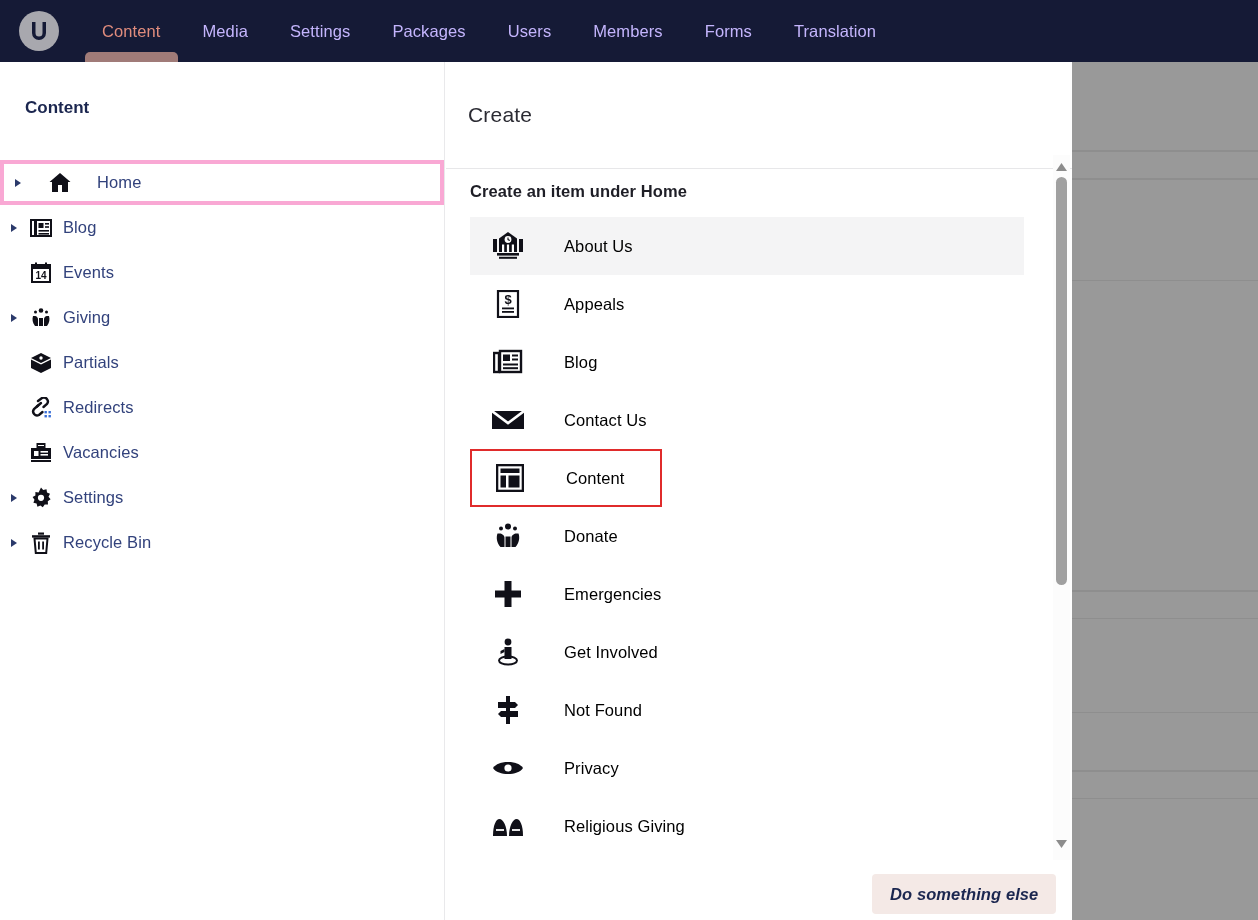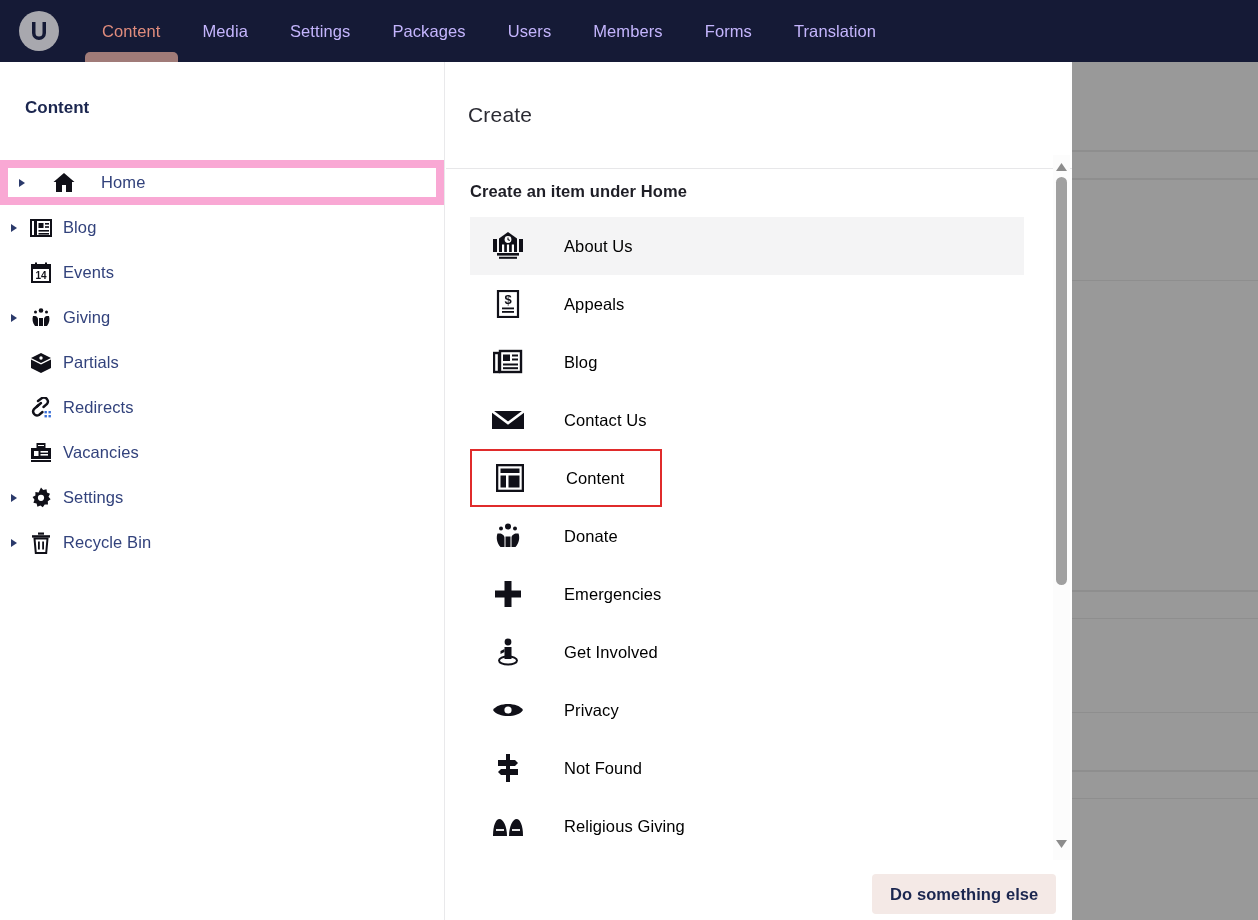--- a/index.html
+++ b/index.html
@@ -69,21 +69,21 @@
     padding: 36px 0 0 25px;
   }
   #tree { margin-top: 42px; }
   .tree-row {
     position: relative;
     height: 45px;
     display: flex; align-items: center;
     cursor: pointer;
   }
   .tree-row.focused {
-    border: 8px solid #f9a8d4;
+    border: 4px solid #f9a8d4;
     gap: 15px;
   }
   .caret {
     width: 20px; margin-left: 4px;
     display: flex; align-items: center; justify-content: center;
     flex: 0 0 auto;
   }
   .caret svg { display: block; }
   .tree-icon {
     width: 34px; height: 30px;
@@ -178,20 +178,21 @@
     padding: 0 18px;
     display: flex; align-items: center; justify-content: center;
     background: #f4e9e6;
     border: none; border-radius: 4px;
     font-family: "Liberation Sans", sans-serif;
     font-size: 16.5px; font-weight: bold;
     color: #1b264f;
     cursor: pointer;
     letter-spacing: .1px;
     white-space: nowrap;
+    font-style: italic;
   }
 </style>
 </head>
 <body>
 
 <div id="topnav">
   <div id="logo">
     <svg width="22" height="24" viewBox="0 0 22 24">
       <path d="M4 3 L4 14 A7 7 0 0 0 18 14 L18 3 L14.5 3 L14.5 14 A3.5 3.5 0 0 1 7.5 14 L7.5 3 Z" fill="#151a36"></path>
     </svg>
@@ -496,37 +497,37 @@
             <path d="M9.5 9 L16.5 9 L16.5 21 L9.5 21 Z" fill="#101018"></path>
             <path d="M5.5 13 L9.5 11 L9.5 14 L5.5 16 Z" fill="#101018"></path>
             <ellipse cx="13" cy="22.5" rx="9" ry="4" fill="none" stroke="#101018" stroke-width="2"></ellipse>
           </svg>
         </span>
         <span class="create-label">Get Involved</span>
       </div>
 
       <div class="create-row">
         <span class="create-icon">
-          <svg width="32" height="20" viewBox="0 0 32 20">
-            <path d="M1 10 C6 2 26 2 31 10 C26 18 6 18 1 10 Z" fill="#101018"></path>
-            <circle cx="16" cy="10" r="3.6" fill="#ffffff"></circle>
-          </svg>
-        </span>
-        <span class="create-label">Privacy</span>
-      </div>
-
-      <div class="create-row">
-        <span class="create-icon">
           <svg width="26" height="28" viewBox="0 0 26 28">
             <rect x="11" y="0" width="4" height="28" fill="#101018"></rect>
             <path d="M3 6 L20 6 L23 9 L20 12 L3 12 Z" fill="#101018"></path>
             <path d="M23 15 L6 15 L3 18 L6 21 L23 21 Z" fill="#101018"></path>
           </svg>
         </span>
         <span class="create-label">Not Found</span>
+      </div>
+
+      <div class="create-row">
+        <span class="create-icon">
+          <svg width="32" height="20" viewBox="0 0 32 20">
+            <path d="M1 10 C6 2 26 2 31 10 C26 18 6 18 1 10 Z" fill="#101018"></path>
+            <circle cx="16" cy="10" r="3.6" fill="#ffffff"></circle>
+          </svg>
+        </span>
+        <span class="create-label">Privacy</span>
       </div>
 
       <div class="create-row">
         <span class="create-icon">
           <svg width="32" height="22" viewBox="0 0 32 22">
             <path d="M15 21 C15 11 11 4 7.5 4 C4 4 1 10 1 21 Z" fill="#101018"></path>
             <path d="M17 21 C17 11 21 4 24.5 4 C28 4 31 10 31 21 Z" fill="#101018"></path>
             <path d="M4 15 L12 15" stroke="#ffffff" stroke-width="1.8"></path>
             <path d="M20 15 L28 15" stroke="#ffffff" stroke-width="1.8"></path>
           </svg>

